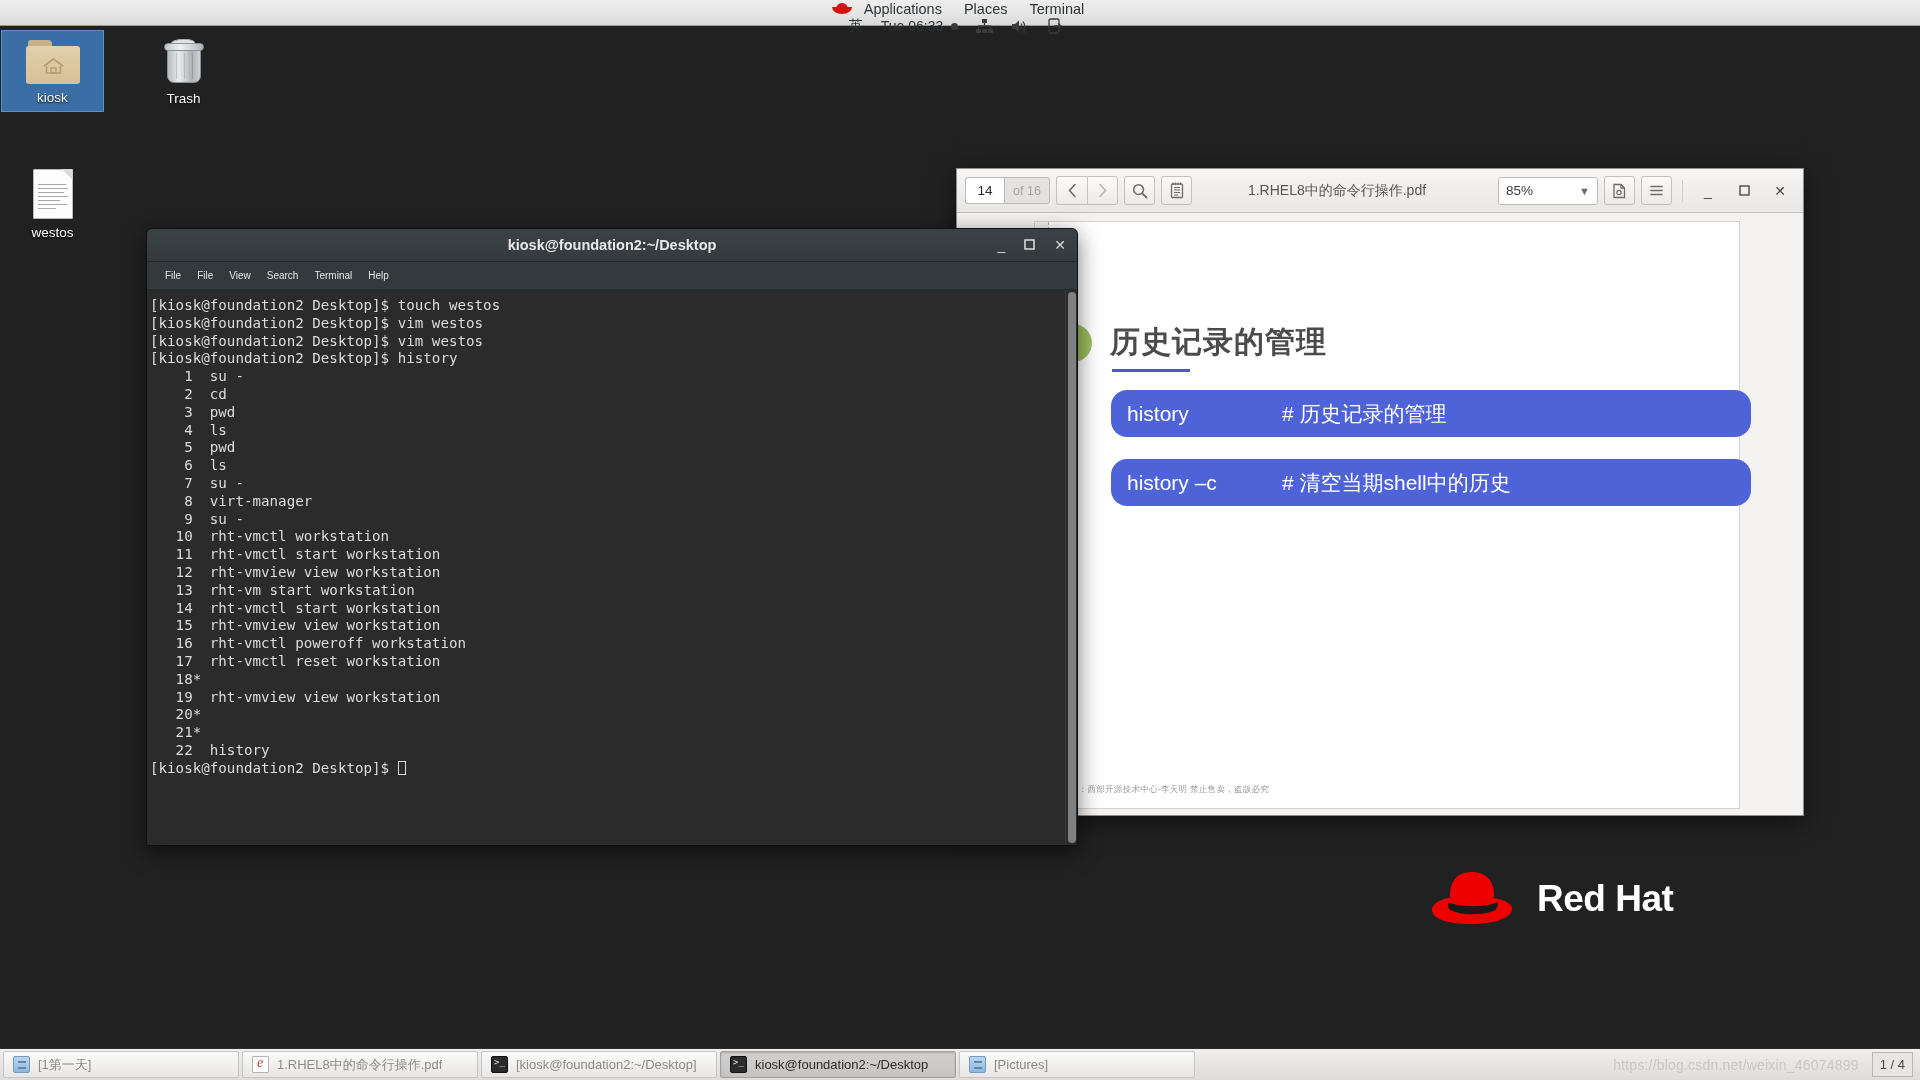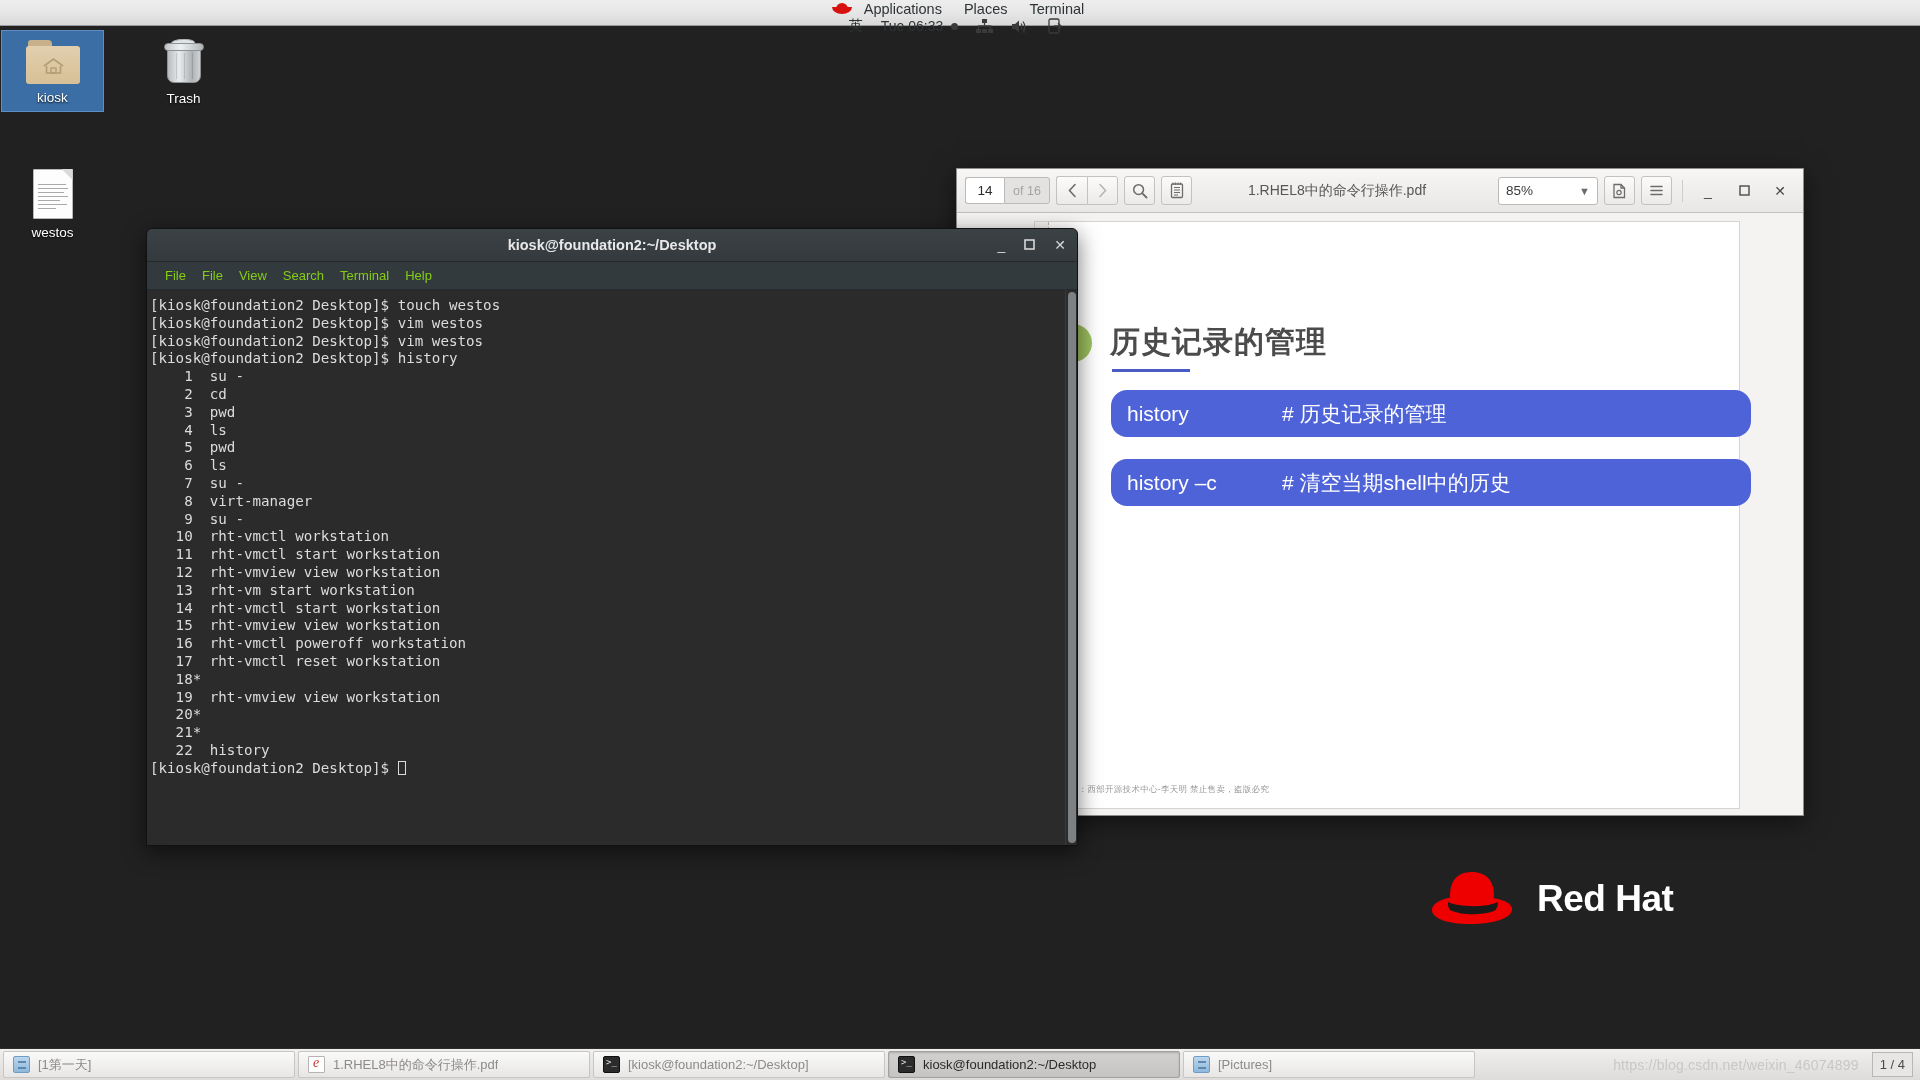--- a/index.html
+++ b/index.html
@@ -147,21 +147,21 @@
   .tb-btns { margin-left: auto; display: flex; align-items: center; padding-right: 11px; gap: 19px; }
   .tb-btn { color: #d6d6d6; font-size: 14px; line-height: 1; cursor: default; }
   #term-menubar {
     height: 28px; flex: none;
     background: #333a3d;
     display: flex; align-items: center;
     padding-left: 10px;
     border-bottom: 1px solid #262b2d;
   }
   .term-menu {
-    padding: 3px 8px; font-size: 13px; color: #84cc16;
+    padding: 3px 8px; font-size: 10px; color: #e5e5e5;
   }
   #term-body {
     flex: 1; position: relative;
     background: #2b2b2b;
     display: flex;
     overflow: hidden;
   }
   #term-text {
     flex: 1;
     padding: 7px 0 0 3px;
@@ -317,21 +317,21 @@
   #taskbar {
     position: absolute; left: 0; bottom: 0;
     width: 1920px; height: 32px;
     background: linear-gradient(to bottom,#f0efee,#dedcda);
     border-top: 1px solid #2c2c2c;
     display: flex; align-items: center;
     padding: 2px 3px;
     gap: 3px;
   }
   .task-btn {
-    height: 27px; width: 292px;
+    height: 27px; width: 236px;
     display: flex; align-items: center; gap: 8px;
     padding: 0 9px;
     font-size: 13px; color: #8d8b89;
     background: linear-gradient(to bottom,#fafafa,#e8e6e4);
     border: 1px solid #c8c6c4; border-radius: 2px;
     white-space: nowrap; overflow: hidden;
     cursor: default;
   }
   .task-btn.active {
     color: #2b2b2b;

